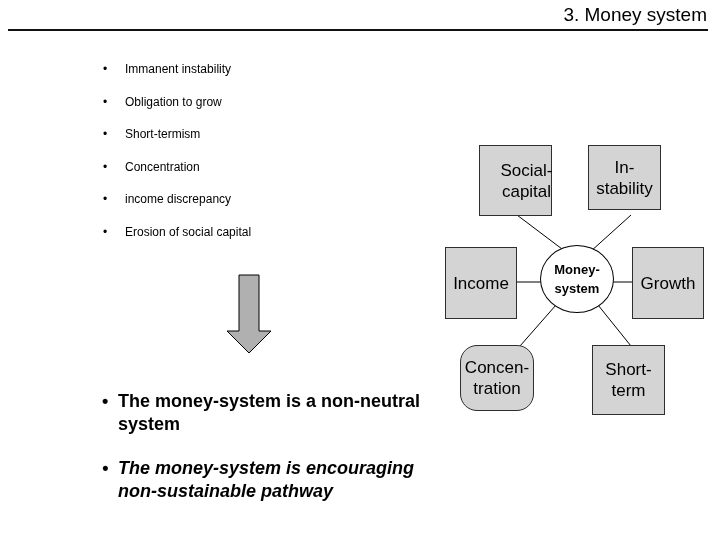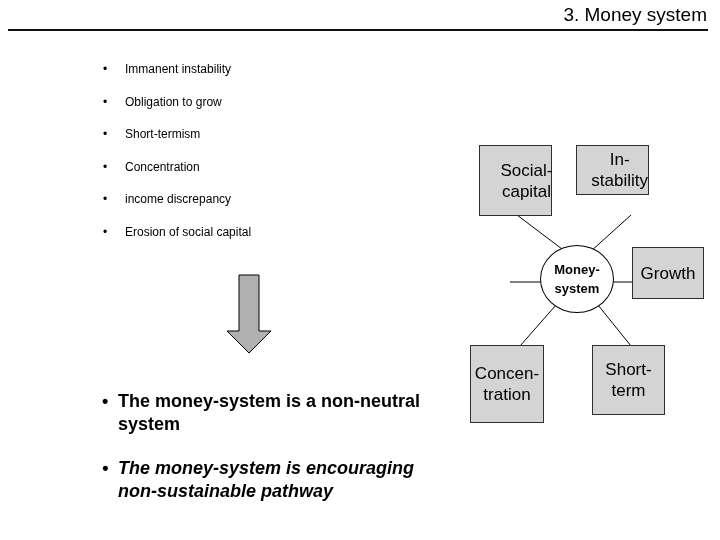--- a/index.html
+++ b/index.html
@@ -56,24 +56,24 @@
     display:flex;align-items:center;justify-content:center;
     text-align:center;
     font-size:17px;line-height:21px;
   }
   .node .lbl{white-space:pre-line;}
   .box{
     background:var(--box-fill);
     border:1px solid var(--box-border);
   }
   .n-social {left:479px;top:145px;width:73px;height:71px;padding-left:22px;}
-  .n-instab {left:576px;top:145px;width:73px;height:50px;justify-content:flex-end;}
+  .n-instab {left:588px;top:145px;width:73px;height:65px;}
   .n-income {left:445px;top:247px;width:72px;height:72px;}
-  .n-growth {left:632px;top:247px;width:72px;height:52px;}
-  .n-concen {left:470px;top:345px;width:74px;height:78px;}
+  .n-growth {left:632px;top:247px;width:72px;height:72px;}
+  .n-concen {left:460px;top:345px;width:74px;height:66px;border-radius:17px;}
   .n-short  {left:592px;top:345px;width:73px;height:70px;}
   .n-center{
     left:540px;top:245px;width:74px;height:68px;
     background:#ffffff;border:1px solid #000;border-radius:50%;
     font-weight:bold;font-size:13px;line-height:19px;
   }
 </style>
 </head>
 <body>
 
@@ -104,20 +104,23 @@
   </svg>
 
   <div class="node box n-social">
     <span class="lbl">Social-
 capital</span>
   </div>
   <div class="node box n-instab">
     <span class="lbl">In-
 stability</span>
   </div>
+  <div class="node box n-income">
+    <span class="lbl">Income</span>
+  </div>
   <div class="node box n-growth">
     <span class="lbl">Growth</span>
   </div>
   <div class="node box n-concen">
     <span class="lbl">Concen-
 tration</span>
   </div>
   <div class="node box n-short">
     <span class="lbl">Short-
 term</span>

